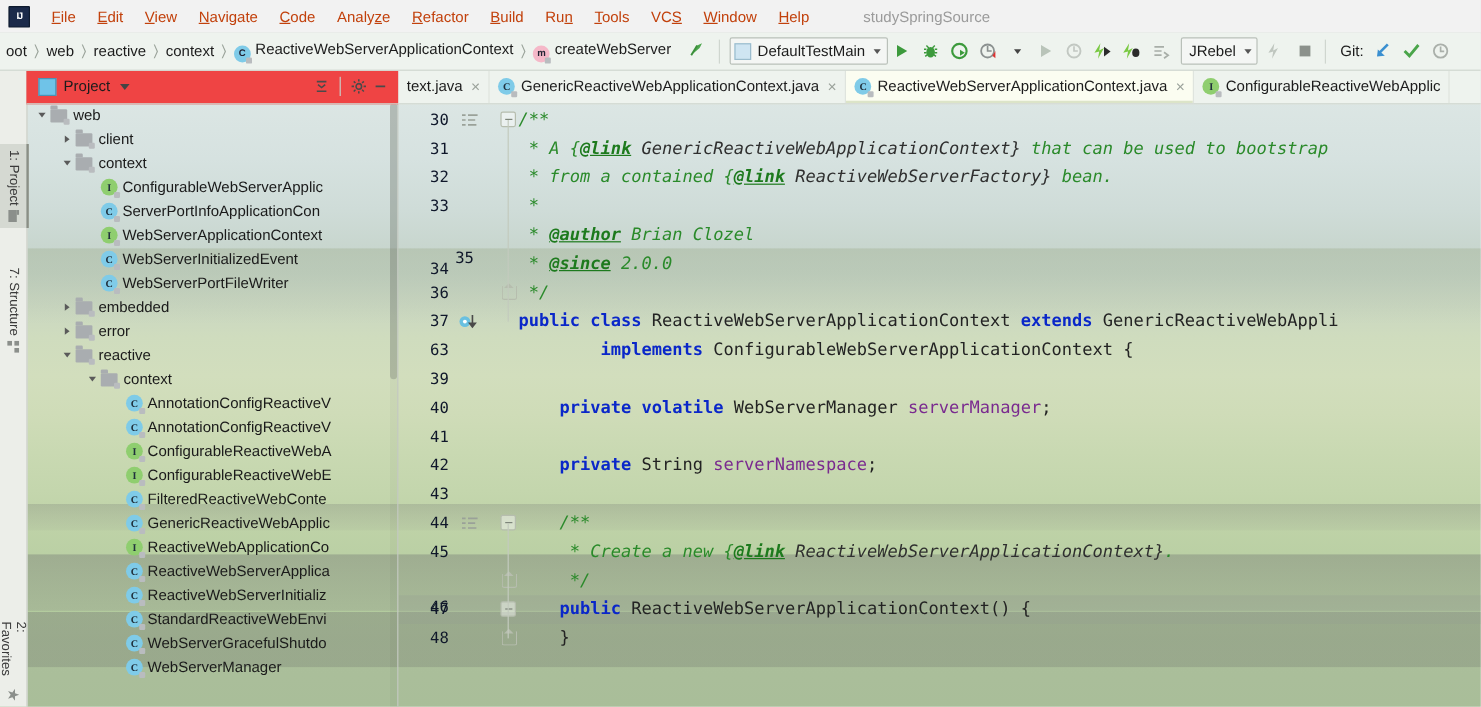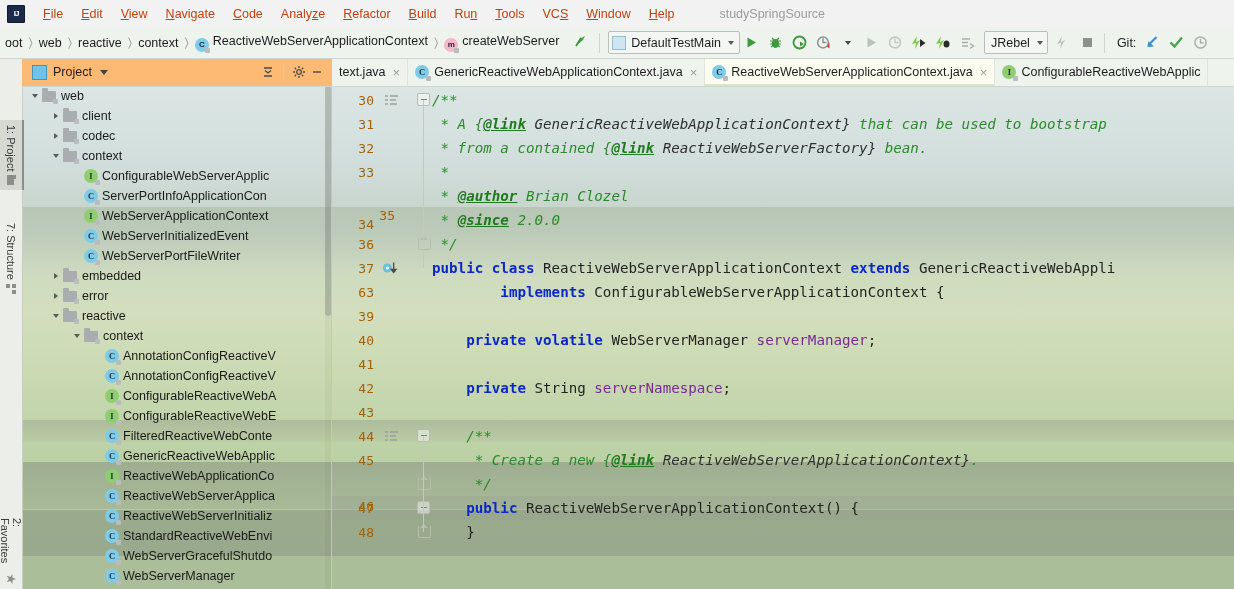--- a/index.html
+++ b/index.html
@@ -126,21 +126,21 @@
     padding:5px 0;display:flex;align-items:center;gap:4px;
   }
   .rail-tab.active{background:#d5d9d2;border-right:2px solid #8a8f86;}
   .rail-ic{
     width:10px;height:10px;flex-shrink:0;transform:rotate(90deg);
   }
 
   
   #proj-header{
     position:absolute;left:22px;top:58px;width:310px;height:28px;
-    background:#fdba74;border-bottom:1px solid #cfd6cf;
+    background:#ef4444;border-bottom:1px solid #cfd6cf;
     display:flex;align-items:center;z-index:20;
   }
   #proj-sq{width:13px;height:13px;background:#6fc3e8;border:1px solid #4a93b5;margin:0 6px 0 10px;}
   #proj-title{font-size:12.5px;color:#1c1c1c;}
   #proj-caret{
     width:0;height:0;border-left:4px solid transparent;border-right:4px solid transparent;
     border-top:5px solid #444;margin-left:8px;
   }
   .ph-btn{width:18px;height:18px;display:flex;align-items:center;justify-content:center;cursor:default;}
 
@@ -232,21 +232,21 @@
   }
   #gutter{
     position:absolute;left:0;top:0;width:88px;height:503px;z-index:11;
   }
   .gline{
     position:absolute;left:0;width:88px;height:24px;
     display:flex;align-items:center;
   }
   .lnum{
     width:42px;text-align:right;font-family:"DejaVu Sans Mono",monospace;
-    font-size:13px;color:#a16207;padding-right:4px;
+    font-size:13px;color:#0f172a;padding-right:4px;
   }
   .gicon{width:18px;height:18px;margin-left:4px;display:flex;align-items:center;justify-content:center;}
   #fold-strip{
     position:absolute;left:85px;top:0;width:14px;height:503px;z-index:12;
   }
   .fold-line{
     position:absolute;left:6px;width:1px;background:#c3cabd;
   }
   .fold-mk{
     position:absolute;left:0;width:13px;height:13px;
@@ -495,25 +495,20 @@
       <span class="twist open"></span>
       <span class="folder-ic"></span>
       <span>web</span>
     </div>
     <div class="tnode" style="padding-left: 27px;">
       <span class="twist closed"></span>
       <span class="folder-ic"></span>
       <span>client</span>
     </div>
     <div class="tnode" style="padding-left: 27px;">
-      <span class="twist closed"></span>
-      <span class="folder-ic"></span>
-      <span>codec</span>
-    </div>
-    <div class="tnode" style="padding-left: 27px;">
       <span class="twist open"></span>
       <span class="folder-ic"></span>
       <span>context</span>
     </div>
     <div class="tnode" style="padding-left: 48px;">
       <span class="twist"></span>
       <span class="jic i">I</span>
       <span>ConfigurableWebServerApplic</span>
     </div>
     <div class="tnode" style="padding-left: 48px;">

